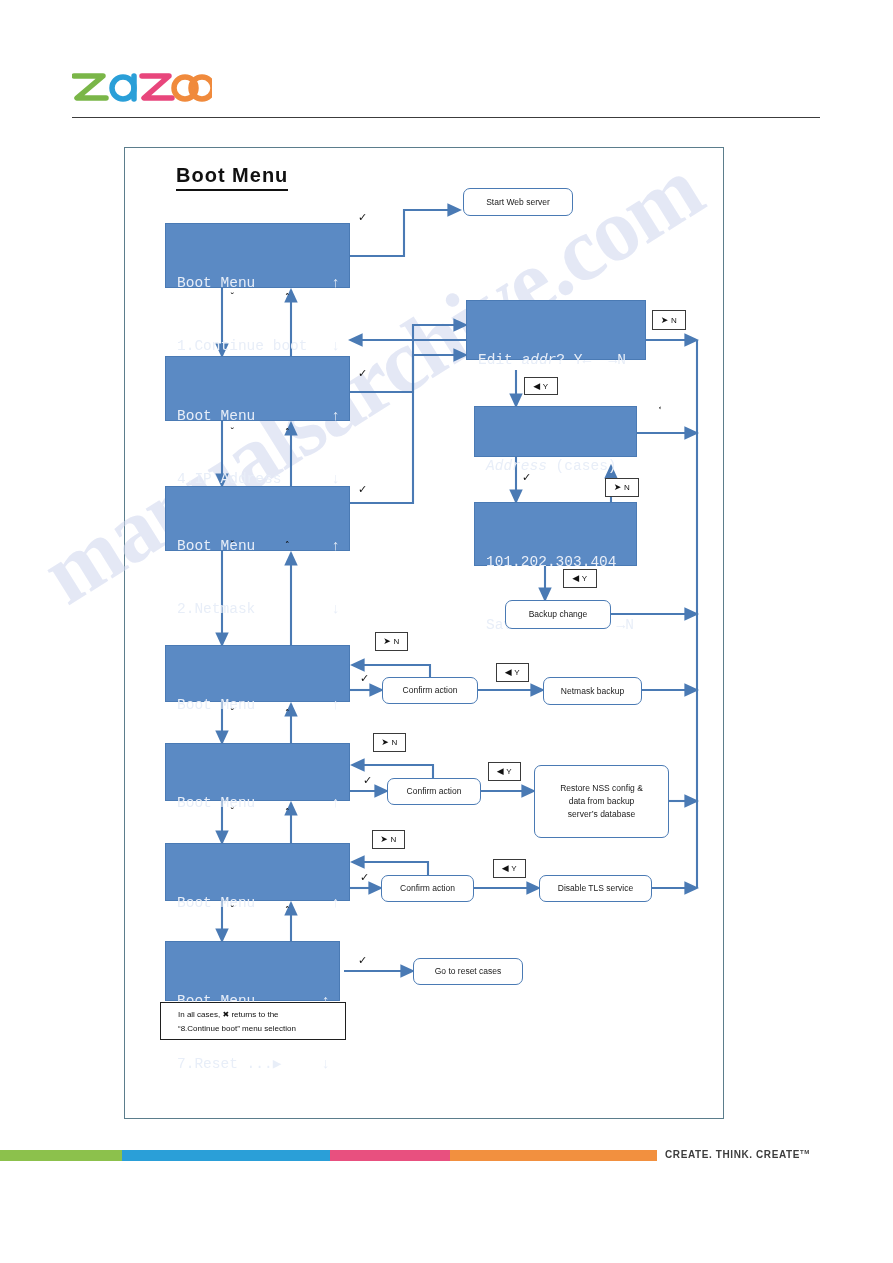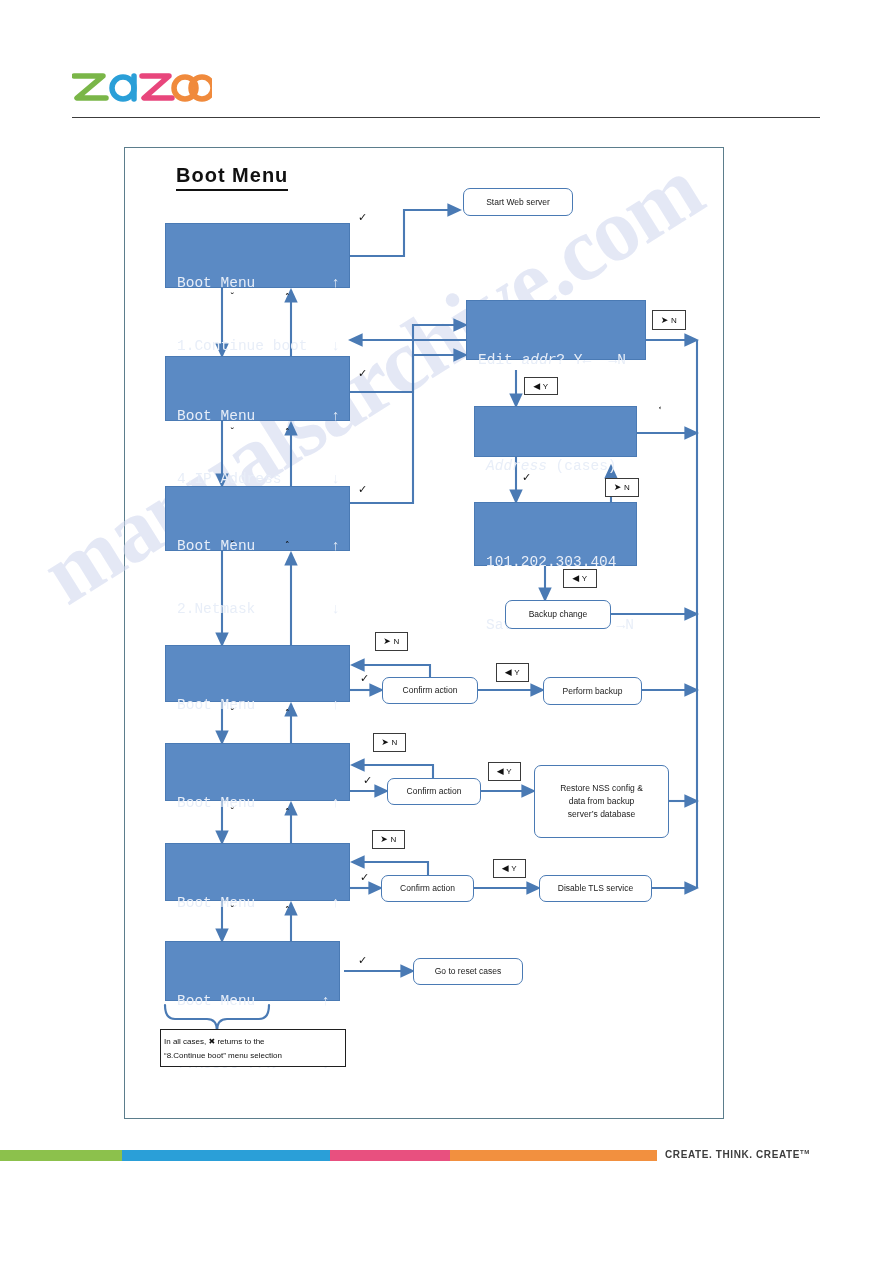--- a/index.html
+++ b/index.html
@@ -104,25 +104,25 @@
     font-size:9px;
     color:#111;
     z-index:4;
     line-height:1;
   }
   .glyph.tick { font-size:11px; }
   .glyph.updn { font-size:9px; font-weight:bold; }
 
   
   #note-box {
-    position:absolute; left:160px; top:1029px;
+    position:absolute; left:160px; top:1002px;
     width:186px; height:38px;
     border:1px solid #1f1f1f; background:#fff;
     font-size:8px; line-height:14px;
-    color:#111; padding:5px 3px;
+    color:#111; padding:5px 17px;
     z-index:3;
   }
 
   
   #diagram-title {
     position:absolute; left:176px; top:164px;
     font-family:"Liberation Sans", sans-serif;
     font-size:20px; font-weight:bold; color:#111;
     letter-spacing:1px;
     border-bottom:2px solid #111;
@@ -307,21 +307,21 @@
   <div class="row"><span>101.202.303.404</span></div>
   <div class="row"><span>Save </span><i>addr</i><span>? Y←  →N</span></div>
 </div>
 
 <div class="proc" style="left:463px;top:188px;width:110px;height:28px;">Start Web server</div>
 
 <div class="proc" style="left:505px;top:600px;width:106px;height:29px;">Backup change</div>
 
 <div class="proc" style="left:382px;top:677px;width:96px;height:27px;">Confirm action</div>
 
-<div class="proc" style="left:543px;top:677px;width:99px;height:28px;">Perform backup</div>
+<div class="proc" style="left:543px;top:677px;width:99px;height:28px;">Netmask backup</div>
 
 <div class="proc" style="left:387px;top:778px;width:94px;height:27px;">Confirm action</div>
 
 <div class="proc" style="left:534px;top:765px;width:135px;height:73px;white-space:pre-line;">Restore NSS config &amp;
 data from backup
 server’s database</div>
 
 <div class="proc" style="left:381px;top:875px;width:93px;height:27px;">Confirm action</div>
 
 <div class="proc" style="left:539px;top:875px;width:113px;height:27px;">Disable TLS service</div>

